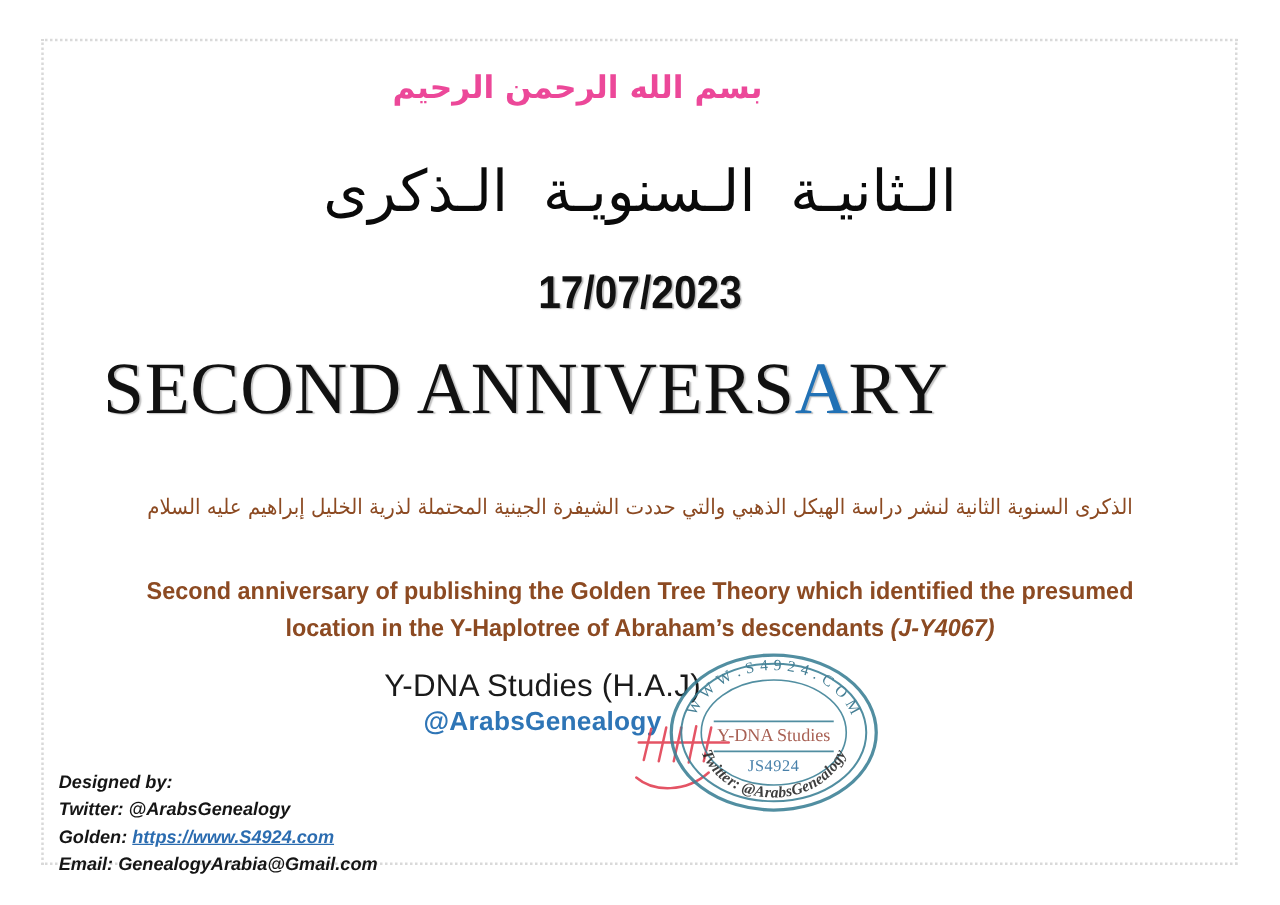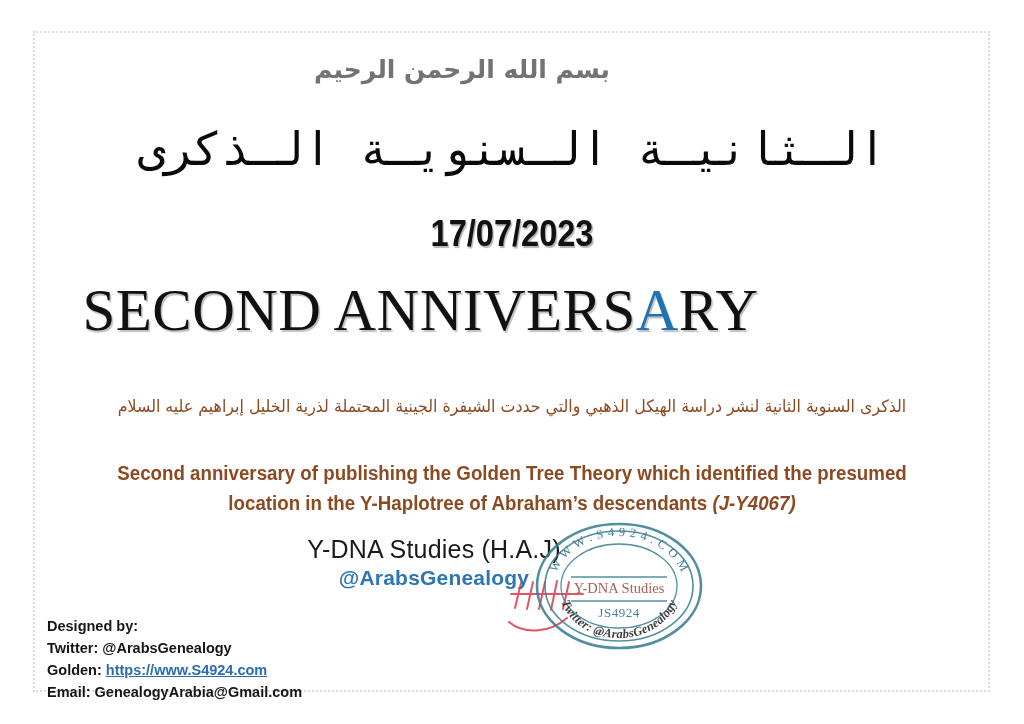--- a/index.html
+++ b/index.html
@@ -38,34 +38,34 @@
   .basmala {
     position: absolute;
     left: 0;
     top: 55px;
     width: 924px;
     text-align: center;
     direction: rtl;
     font-family: "DejaVu Sans", sans-serif;
     font-weight: bold;
     font-size: 25px;
-    color: #737373;
+    color: #ec4899;
     letter-spacing: 0.5px;
     white-space: nowrap;
   }
 
   
   .arabic-title {
     position: absolute;
     left: 0;
     top: 126px;
     width: 1024px;
     text-align: center;
     direction: rtl;
-    font-family: Liberation Mono, monospace;
+    font-family: Liberation Sans, sans-serif;
     font-weight: 400;
     font-size: 46px;
     line-height: 1.18;
     color: #0a0a0a;
     white-space: nowrap;
   }
   .arabic-title .w {
     display: inline-block;
     margin: 0 14px;
     letter-spacing: 7px;
@@ -184,21 +184,21 @@
   .credits {
     position: absolute;
     left: 47px;
     top: 615px;
     font-family: "Liberation Sans Narrow", "Liberation Sans", sans-serif;
     font-size: 14.5px;
     font-weight: bold;
     line-height: 1.52;
     color: #151515;
   }
-  .credits .row { white-space: nowrap; }
+  .credits .row { white-space: nowrap; font-style: italic; }
   .credits .link {
     color: #2b6cb0;
     text-decoration: underline;
     text-align: center;
   }
 </style>
 </head>
 <body>
 
 <div id="poster">

